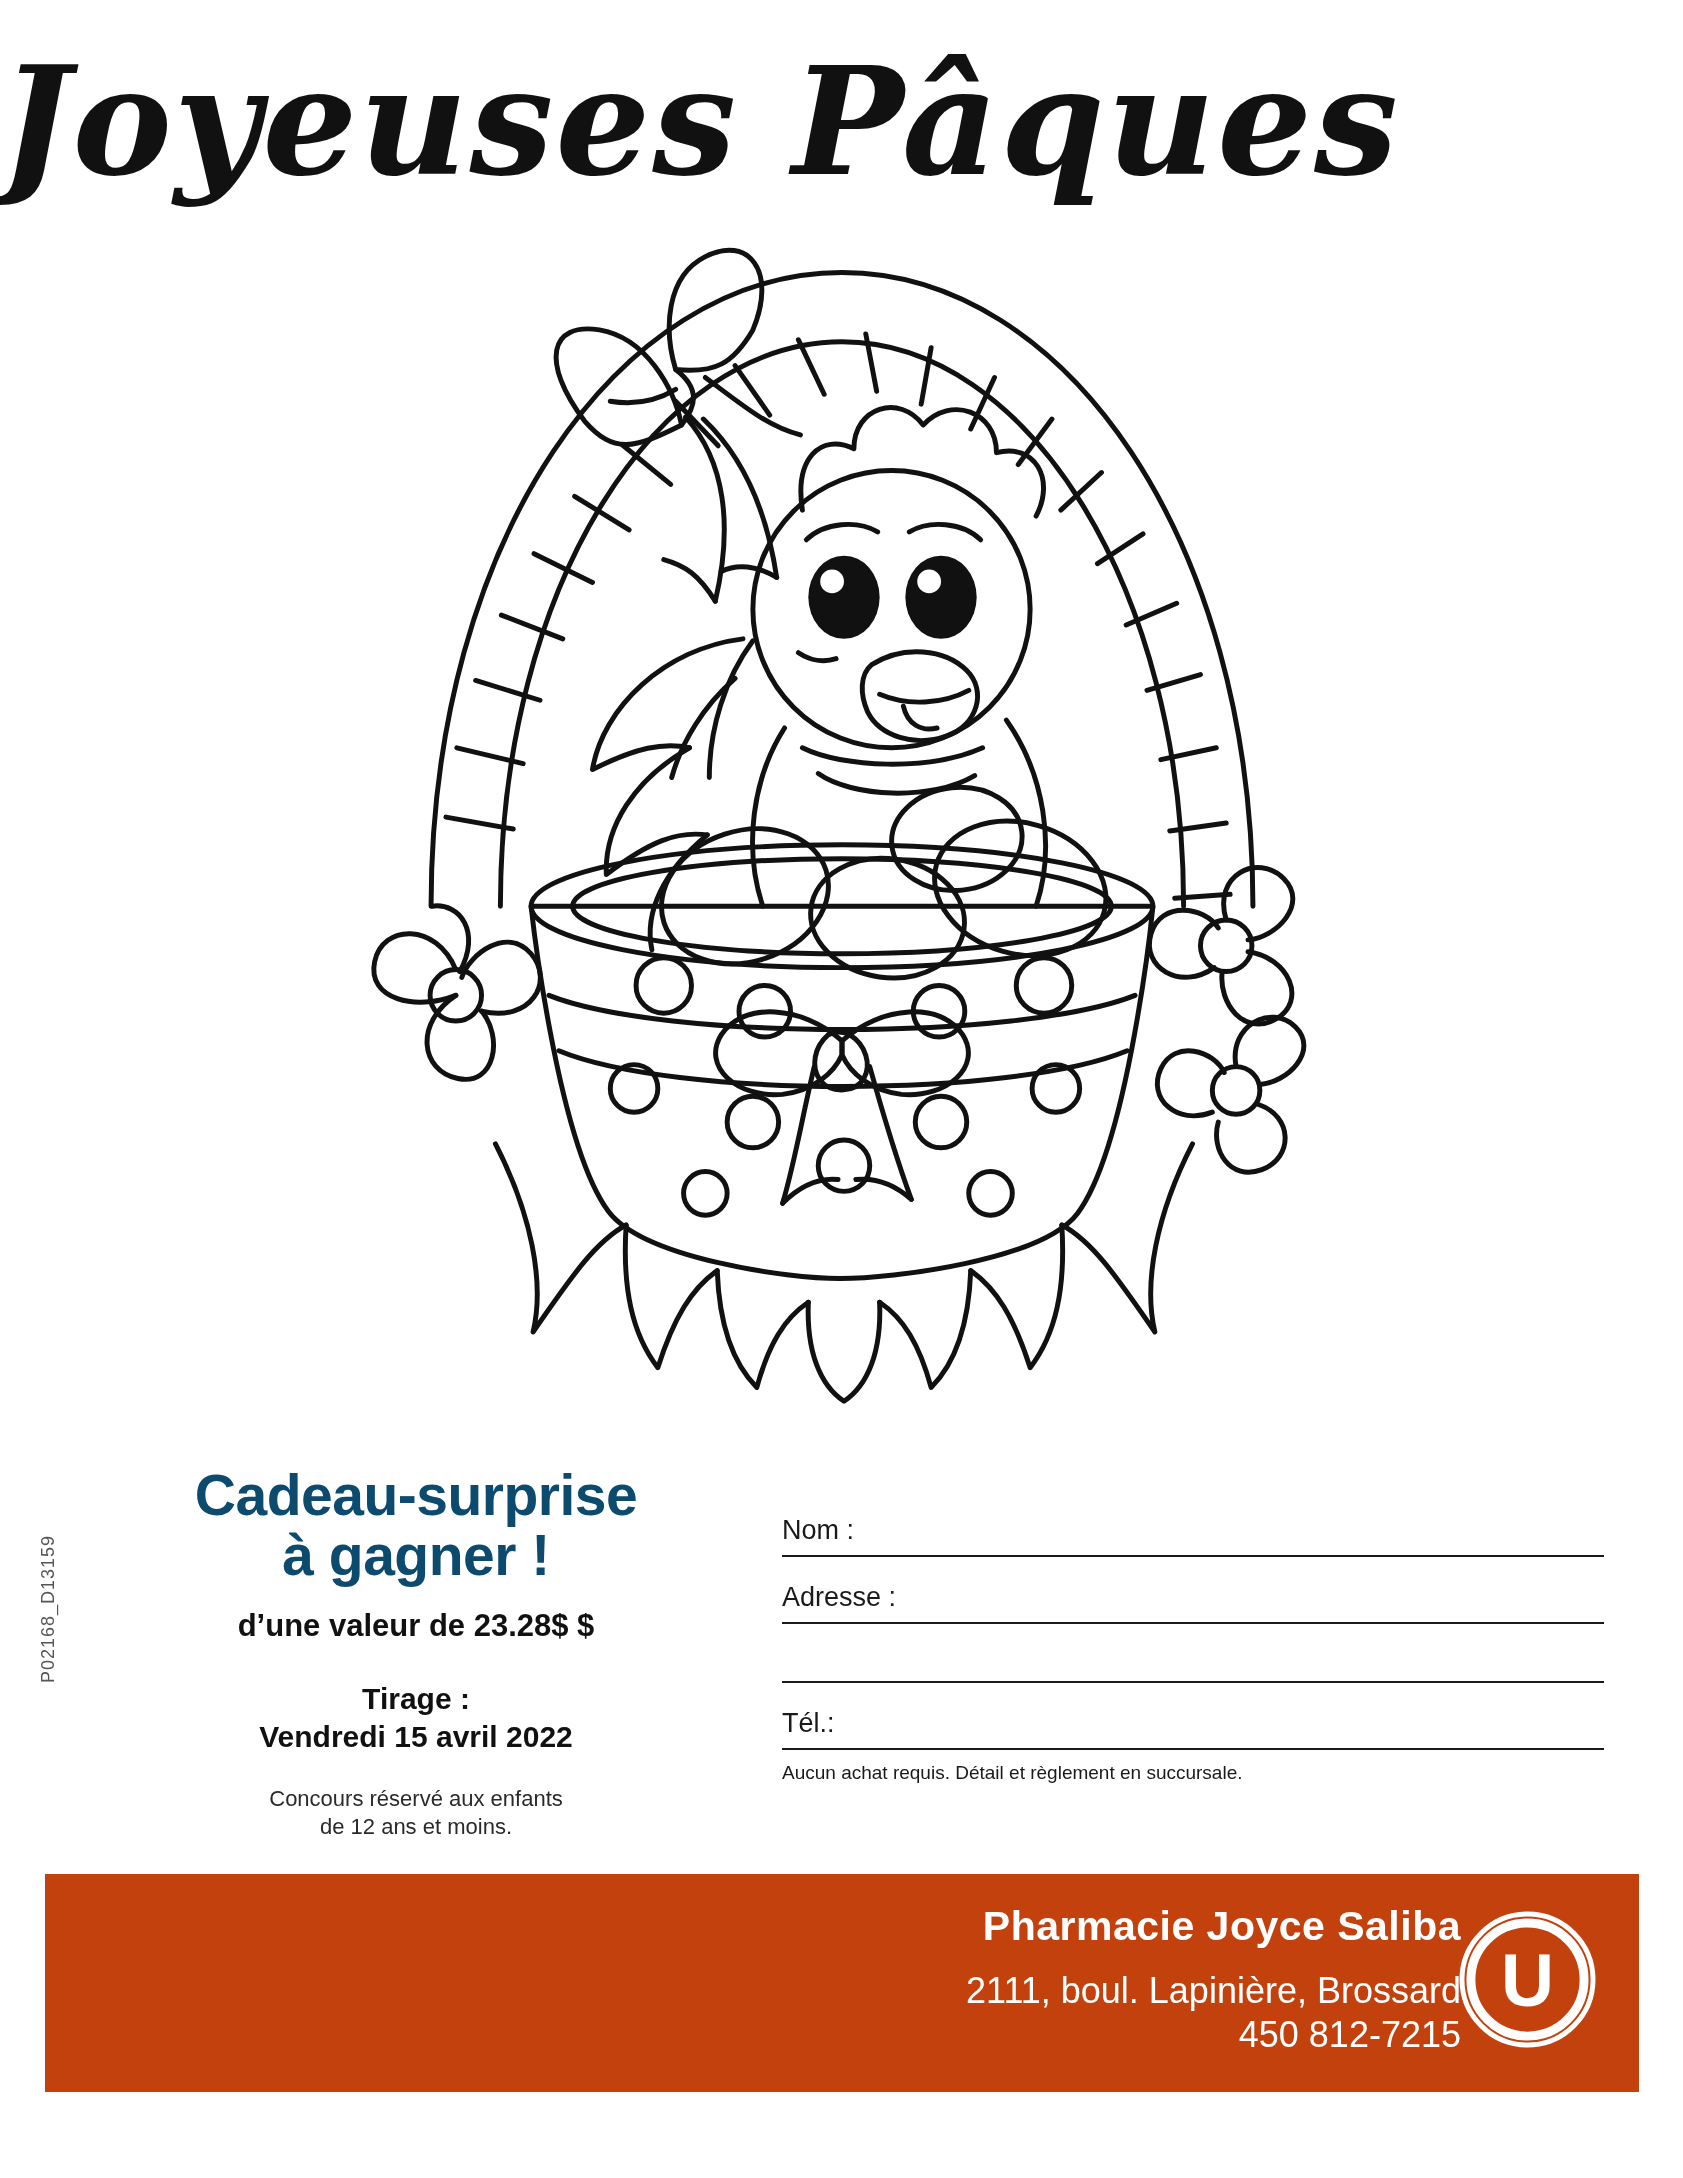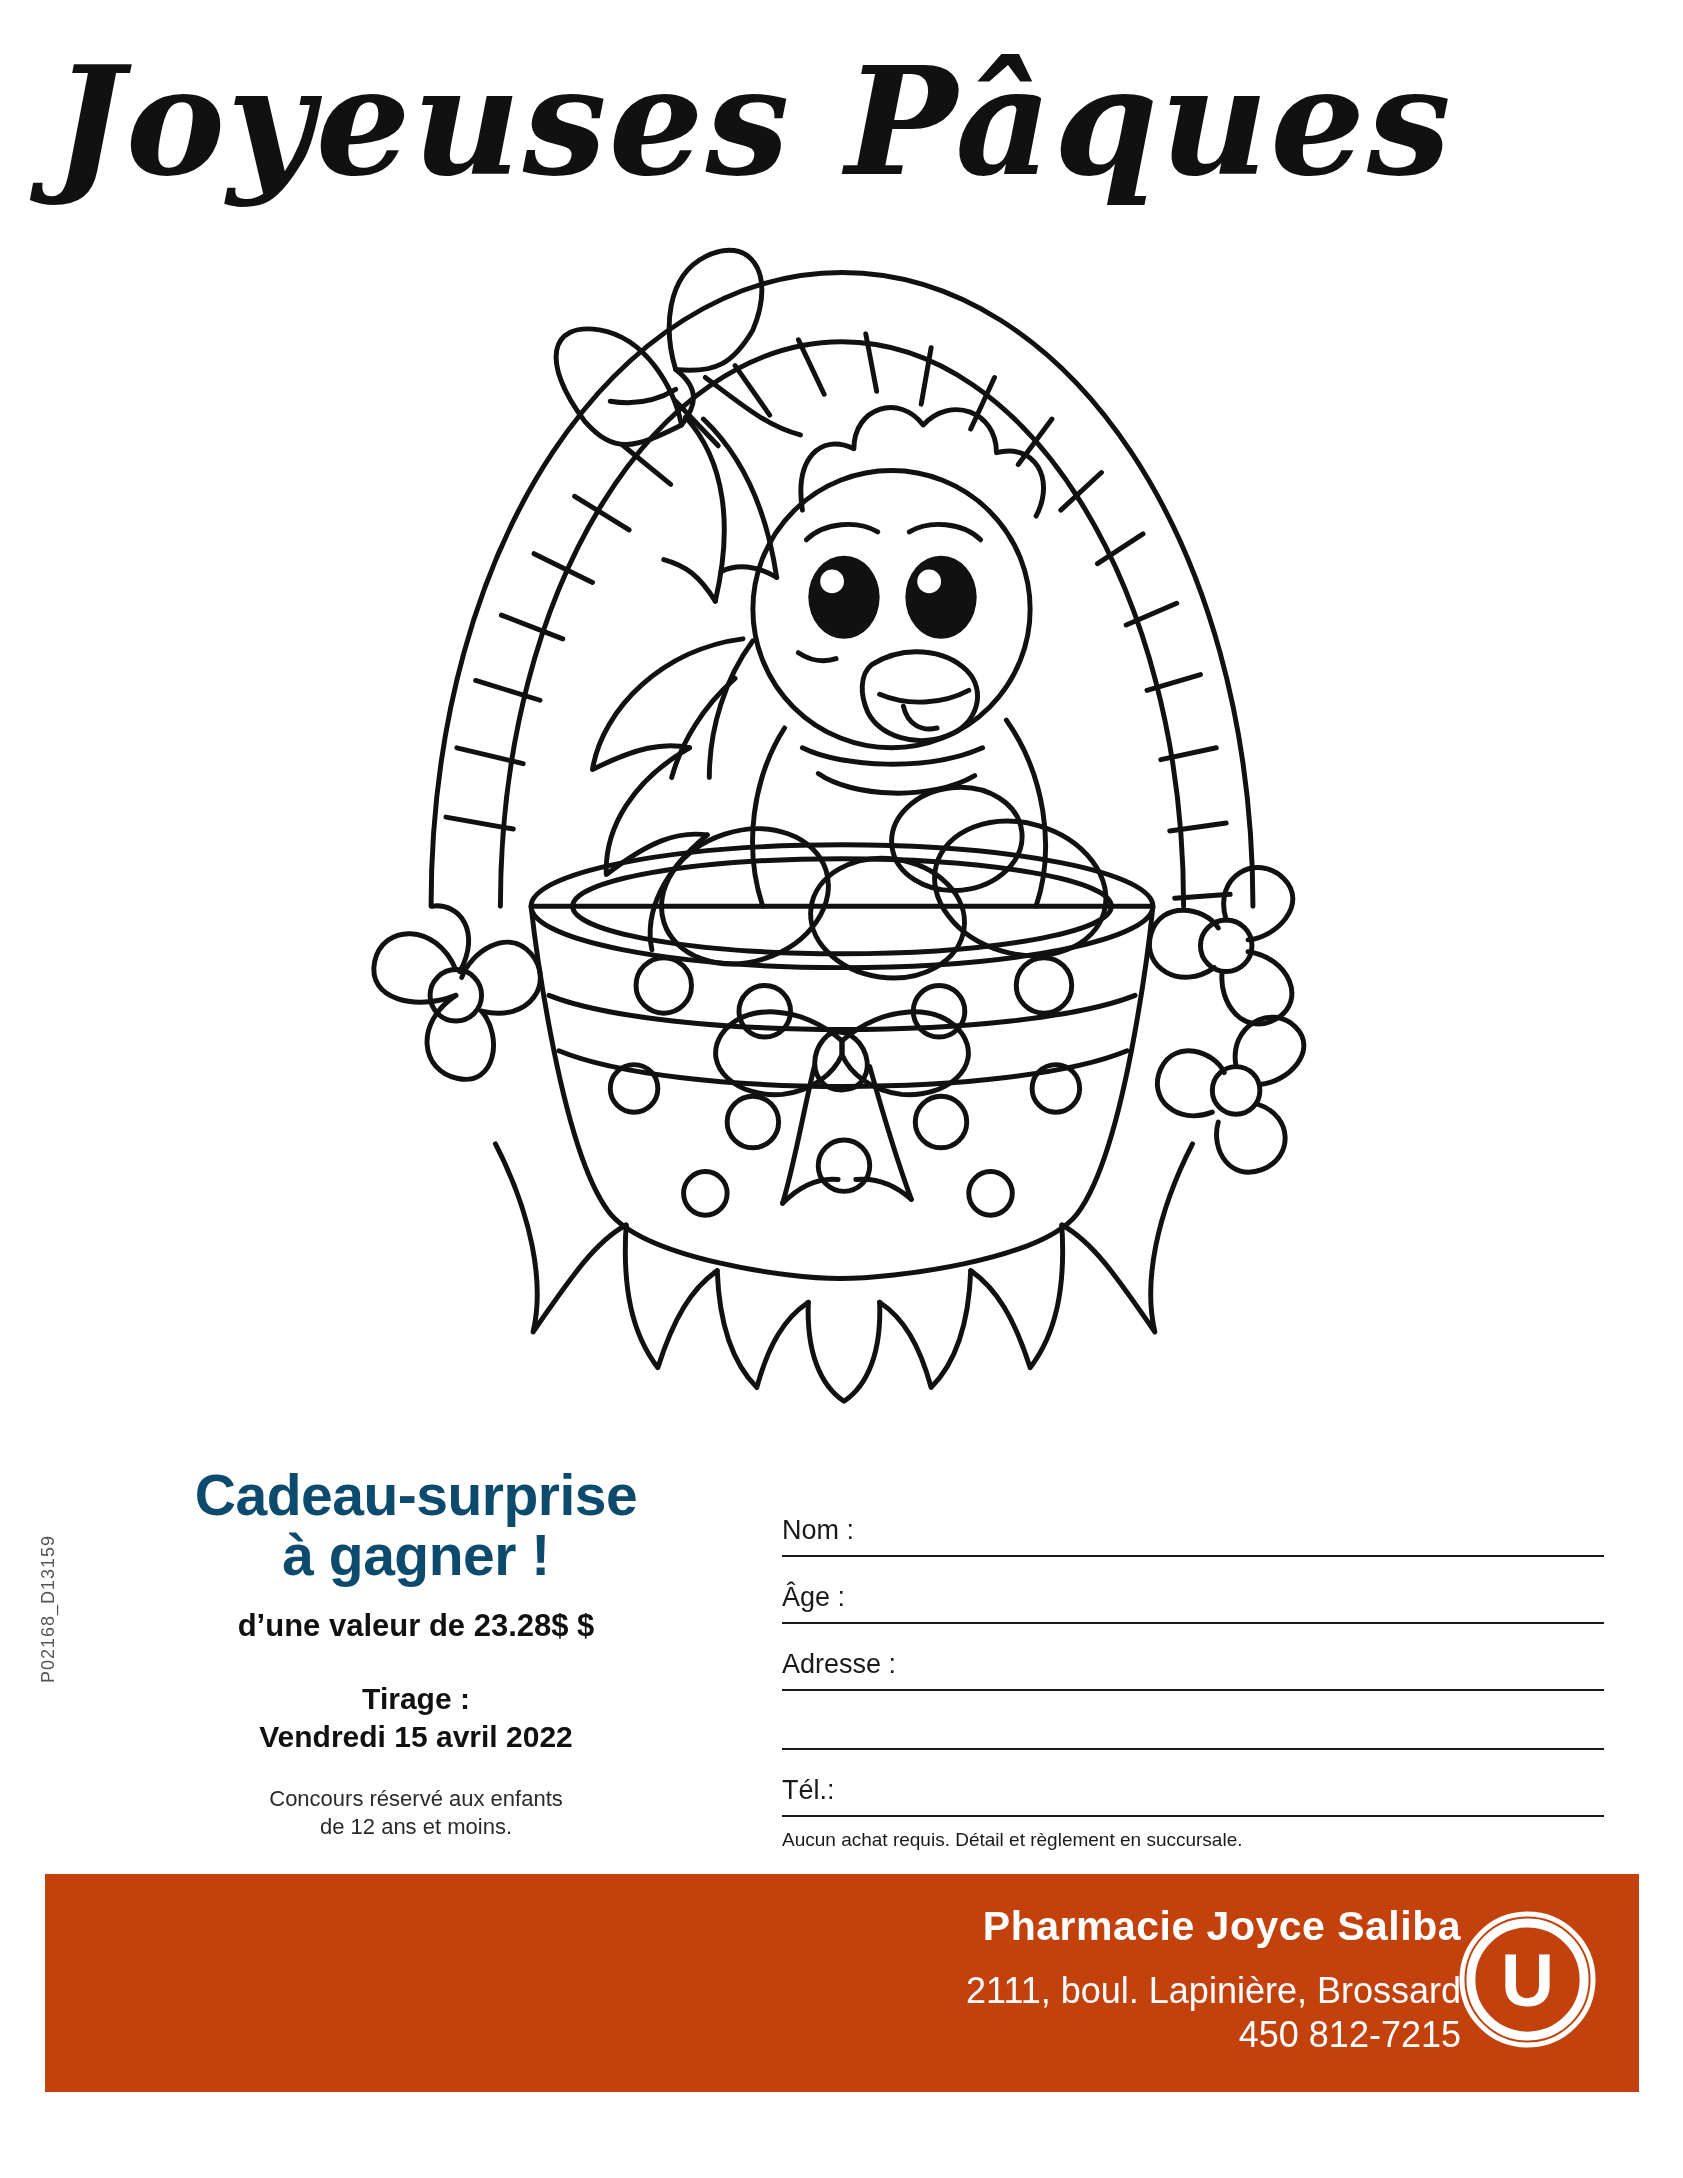--- a/index.html
+++ b/index.html
@@ -15,21 +15,21 @@
     color: #1a1a1a;
     overflow: hidden;
   }
 
   
   .title {
     position: absolute;
     top: 40px;
     left: 0;
     width: 1453px;
-    text-align: right;
+    text-align: left;
     font-family: "DejaVu Serif", serif;
     font-style: italic;
     font-weight: 700;
     font-size: 149px;
     letter-spacing: 2px;
     color: #111111;
     line-height: 1.1;
     white-space: nowrap;
   }
 
@@ -316,23 +316,20 @@
   </div>
 </div>
 
 <div class="vcode">P02168_D13159</div>
 
 <div class="form">
   <div class="field">
     <span class="lbl">Nom :</span>
   </div>
   <div class="field">
-    <span class="lbl">Âge :</span>
-  </div>
-  <div class="field">
     <span class="lbl">Adresse :</span>
   </div>
   <div class="field blank">
     <span class="lbl"></span>
   </div>
   <div class="field">
     <span class="lbl">Tél.:</span>
   </div>
   <div class="disclaimer">Aucun achat requis. Détail et règlement en succursale.</div>
 </div>

